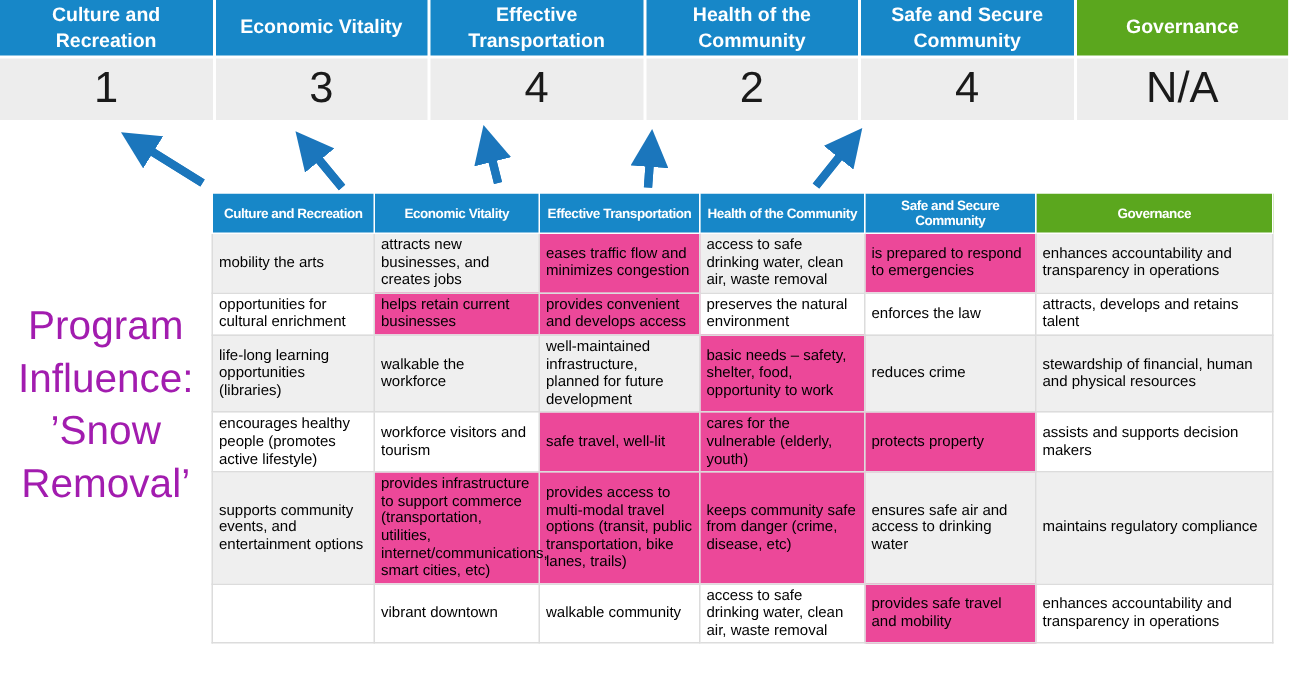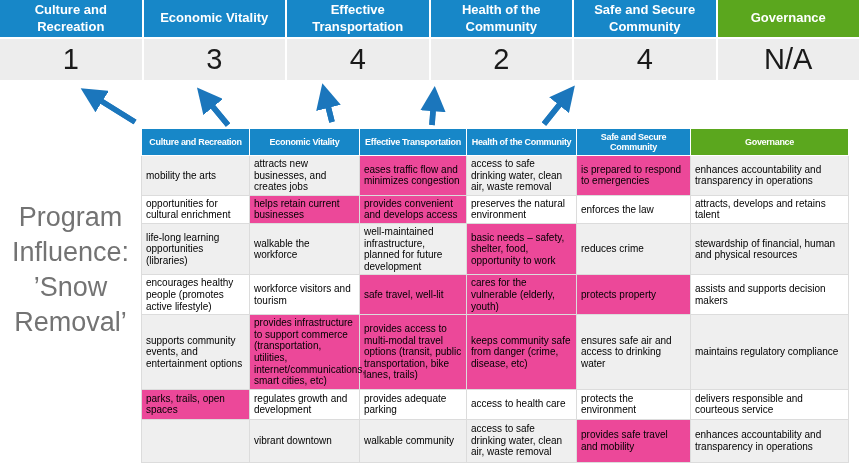--- a/index.html
+++ b/index.html
@@ -25,21 +25,21 @@
     height:41px; background:#EDEDED; color:#1a1a1a;
     font-size:29px; display:flex; align-items:center; justify-content:center;
   }
 
   
   .arrows-svg { position:absolute; left:0; top:0; width:859px; height:465px; pointer-events:none; }
 
   
   .program-label {
     position:absolute; left:0; top:200px; width:141px;
-    font-size:27px; line-height:35px; color:#737373; text-align:center;
+    font-size:27px; line-height:35px; color:#a21caf; text-align:center;
   }
 
   
   table.matrix {
     position:absolute; left:141px; top:128px; width:707px;
     border-collapse:collapse; table-layout:fixed;
   }
   table.matrix th {
     background:#1787C8; color:#fff; font-weight:bold;
     font-size:9px; letter-spacing:-0.3px; line-height:1.15;
@@ -178,28 +178,20 @@
         </tr>
         <tr>
           <td>supports community events, and entertainment options</td>
           <td class="hl">provides infrastructure to support commerce (transportation, utilities, internet/communications, smart cities, etc)</td>
           <td class="hl">provides access to multi-modal travel options (transit, public transportation, bike lanes, trails)</td>
           <td class="hl">keeps community safe from danger (crime, disease, etc)</td>
           <td>ensures safe air and access to drinking water</td>
           <td>maintains regulatory compliance</td>
         </tr>
         <tr>
-          <td class="hl">parks, trails, open spaces</td>
-          <td>regulates growth and development</td>
-          <td>provides adequate parking</td>
-          <td>access to health care</td>
-          <td>protects the environment</td>
-          <td>delivers responsible and courteous service</td>
-        </tr>
-        <tr>
           <td></td>
           <td>vibrant downtown</td>
           <td>walkable community</td>
           <td>access to safe drinking water, clean air, waste removal</td>
           <td class="hl">provides safe travel and mobility</td>
           <td>enhances accountability and transparency in operations</td>
         </tr>
       </tbody>
   </table>
 

